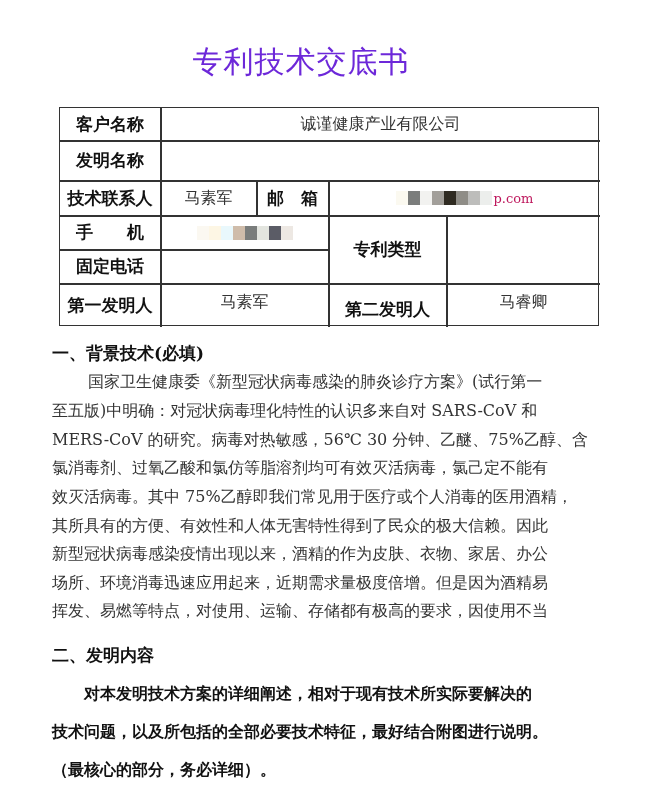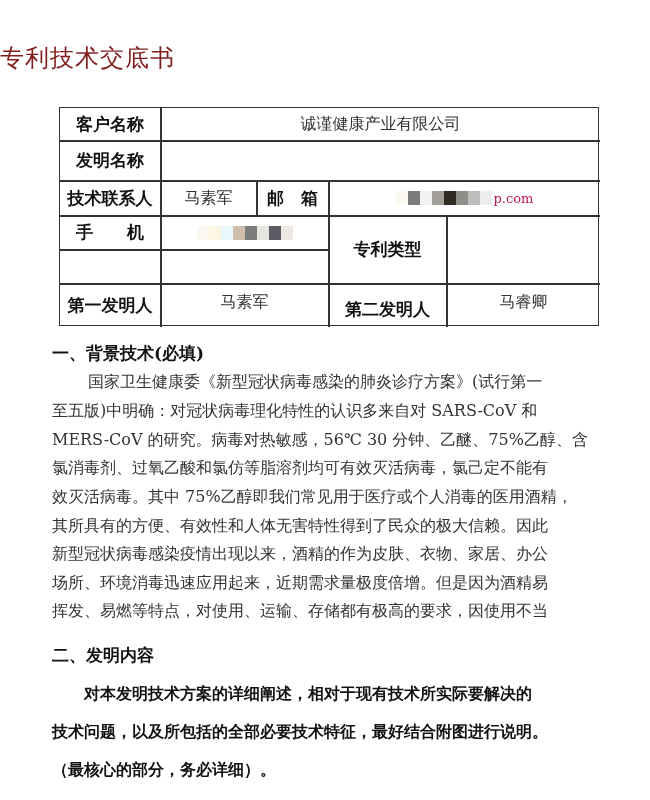--- a/index.html
+++ b/index.html
@@ -1,22 +1,22 @@
 <!DOCTYPE html>
 <html><head>
   <meta charset="utf-8">
   <style>
     * { margin: 0; padding: 0; box-sizing: border-box; }
     html, body { width: 650px; height: 800px; background: #ffffff; overflow: hidden; }
     body { position: relative; color: #1a1a1a; font-family: "DejaVu Serif", "Liberation Serif", serif; }
 
     .title {
-      position: absolute; left: 0; top: 42px; width: 602px; 
+      position: absolute; left: 0; top: 42px; width: 602px; text-align: center;
       font-family: "DejaVu Sans", "Liberation Sans", sans-serif;
-      font-size: 24px; letter-spacing: 1px; color: #7f1d1d;
+      font-size: 30px; letter-spacing: 1px; color: #6d28d9;
     }
 
     .info-table {
       position: absolute; left: 59px; top: 107px; width: 540px; height: 219px;
       border: 1.5px solid #333;
     }
     .cell {
       position: absolute; display: flex; align-items: center; justify-content: center;
       font-size: 16px; color: #333;
     }
@@ -86,20 +86,21 @@
         <span style="background: rgb(253, 246, 228);"></span>
         <span style="background: rgb(233, 248, 252);"></span>
         <span style="background: rgb(207, 188, 170);"></span>
         <span style="background: rgb(122, 125, 124);"></span>
         <span style="background: rgb(227, 229, 223);"></span>
         <span style="background: rgb(91, 92, 102);"></span>
         <span style="background: rgb(237, 232, 227);"></span>
       </div>
   </div>
 
+  <div class="cell label" style="left:0;top:142px;width:100px;height:33px;">固定电话</div>
   <div class="cell" style="left:101px;top:142px;width:167px;height:33px;"></div>
 
   <div class="cell label" style="left:269px;top:108px;width:117px;height:67px;">专利类型</div>
 
   <div class="cell label" style="left:0;top:176px;width:100px;height:43px;">第一发明人</div>
   <div class="cell" style="left:101px;top:176px;width:167px;height:36px;">马素军</div>
   <div class="cell label" style="left:269px;top:184px;width:117px;height:35px;">第二发明人</div>
   <div class="cell" style="left:387px;top:176px;width:153px;height:36px;">马睿卿</div>
 </div>
 

